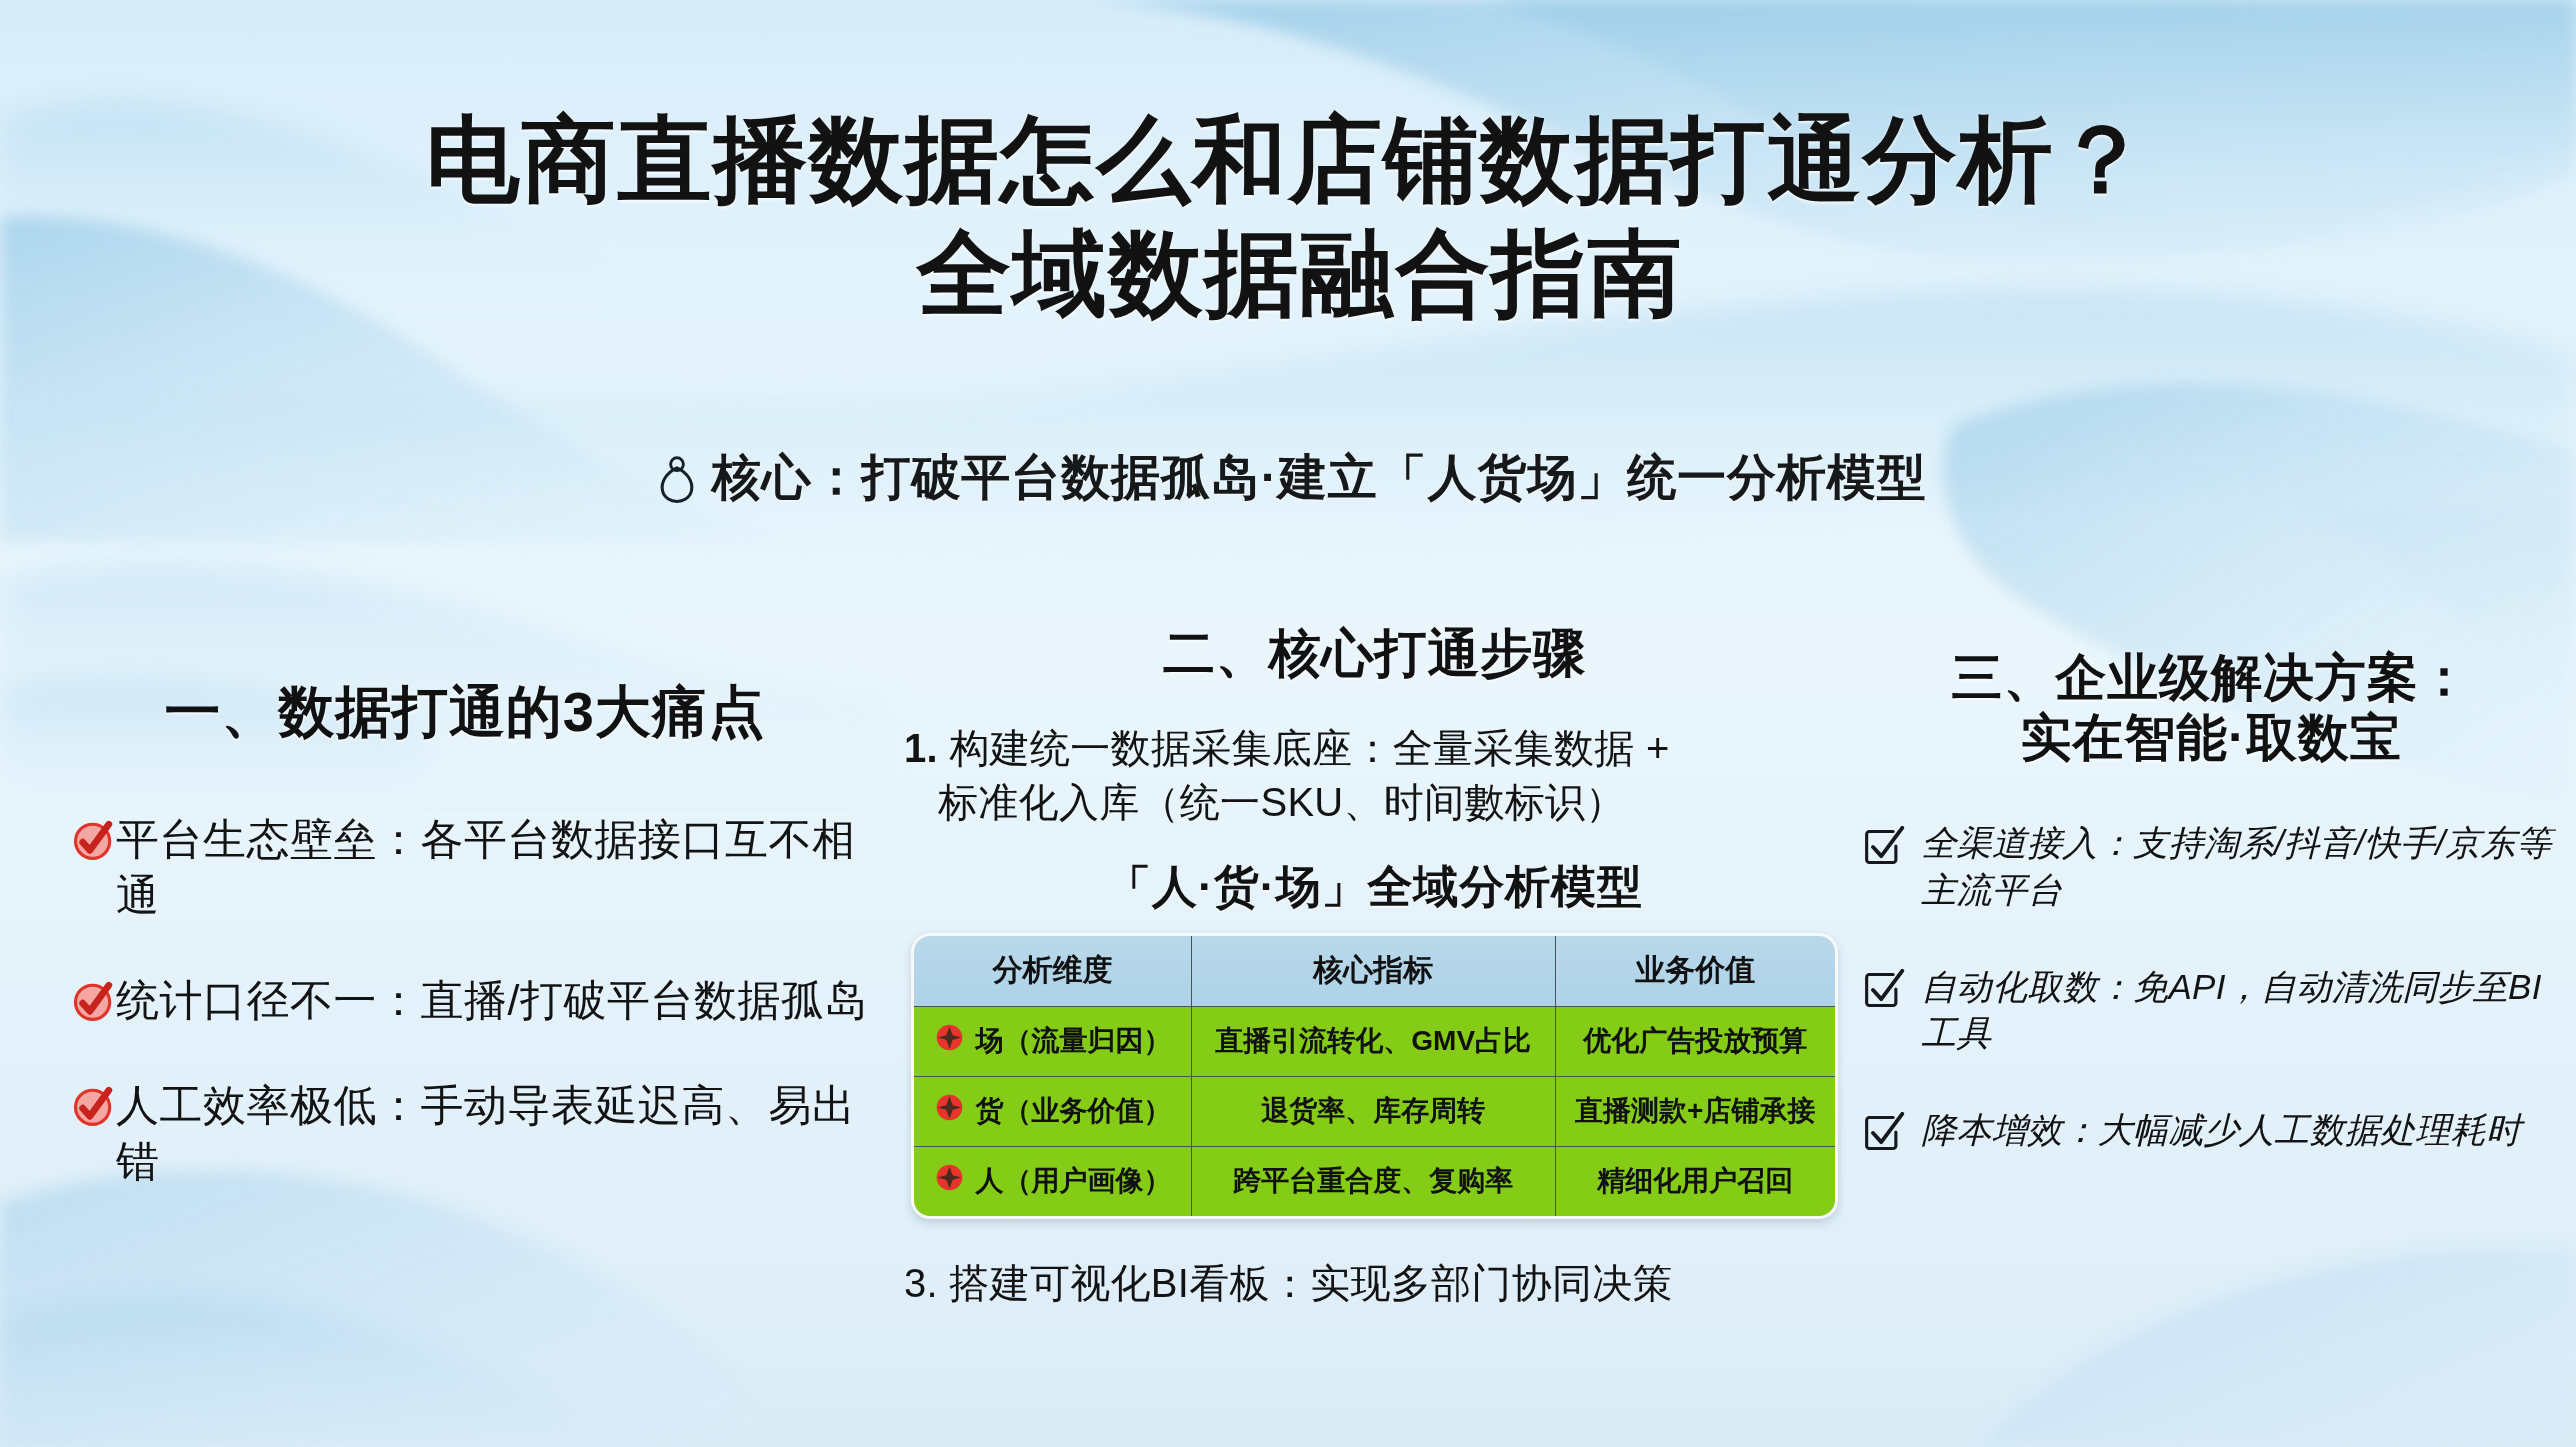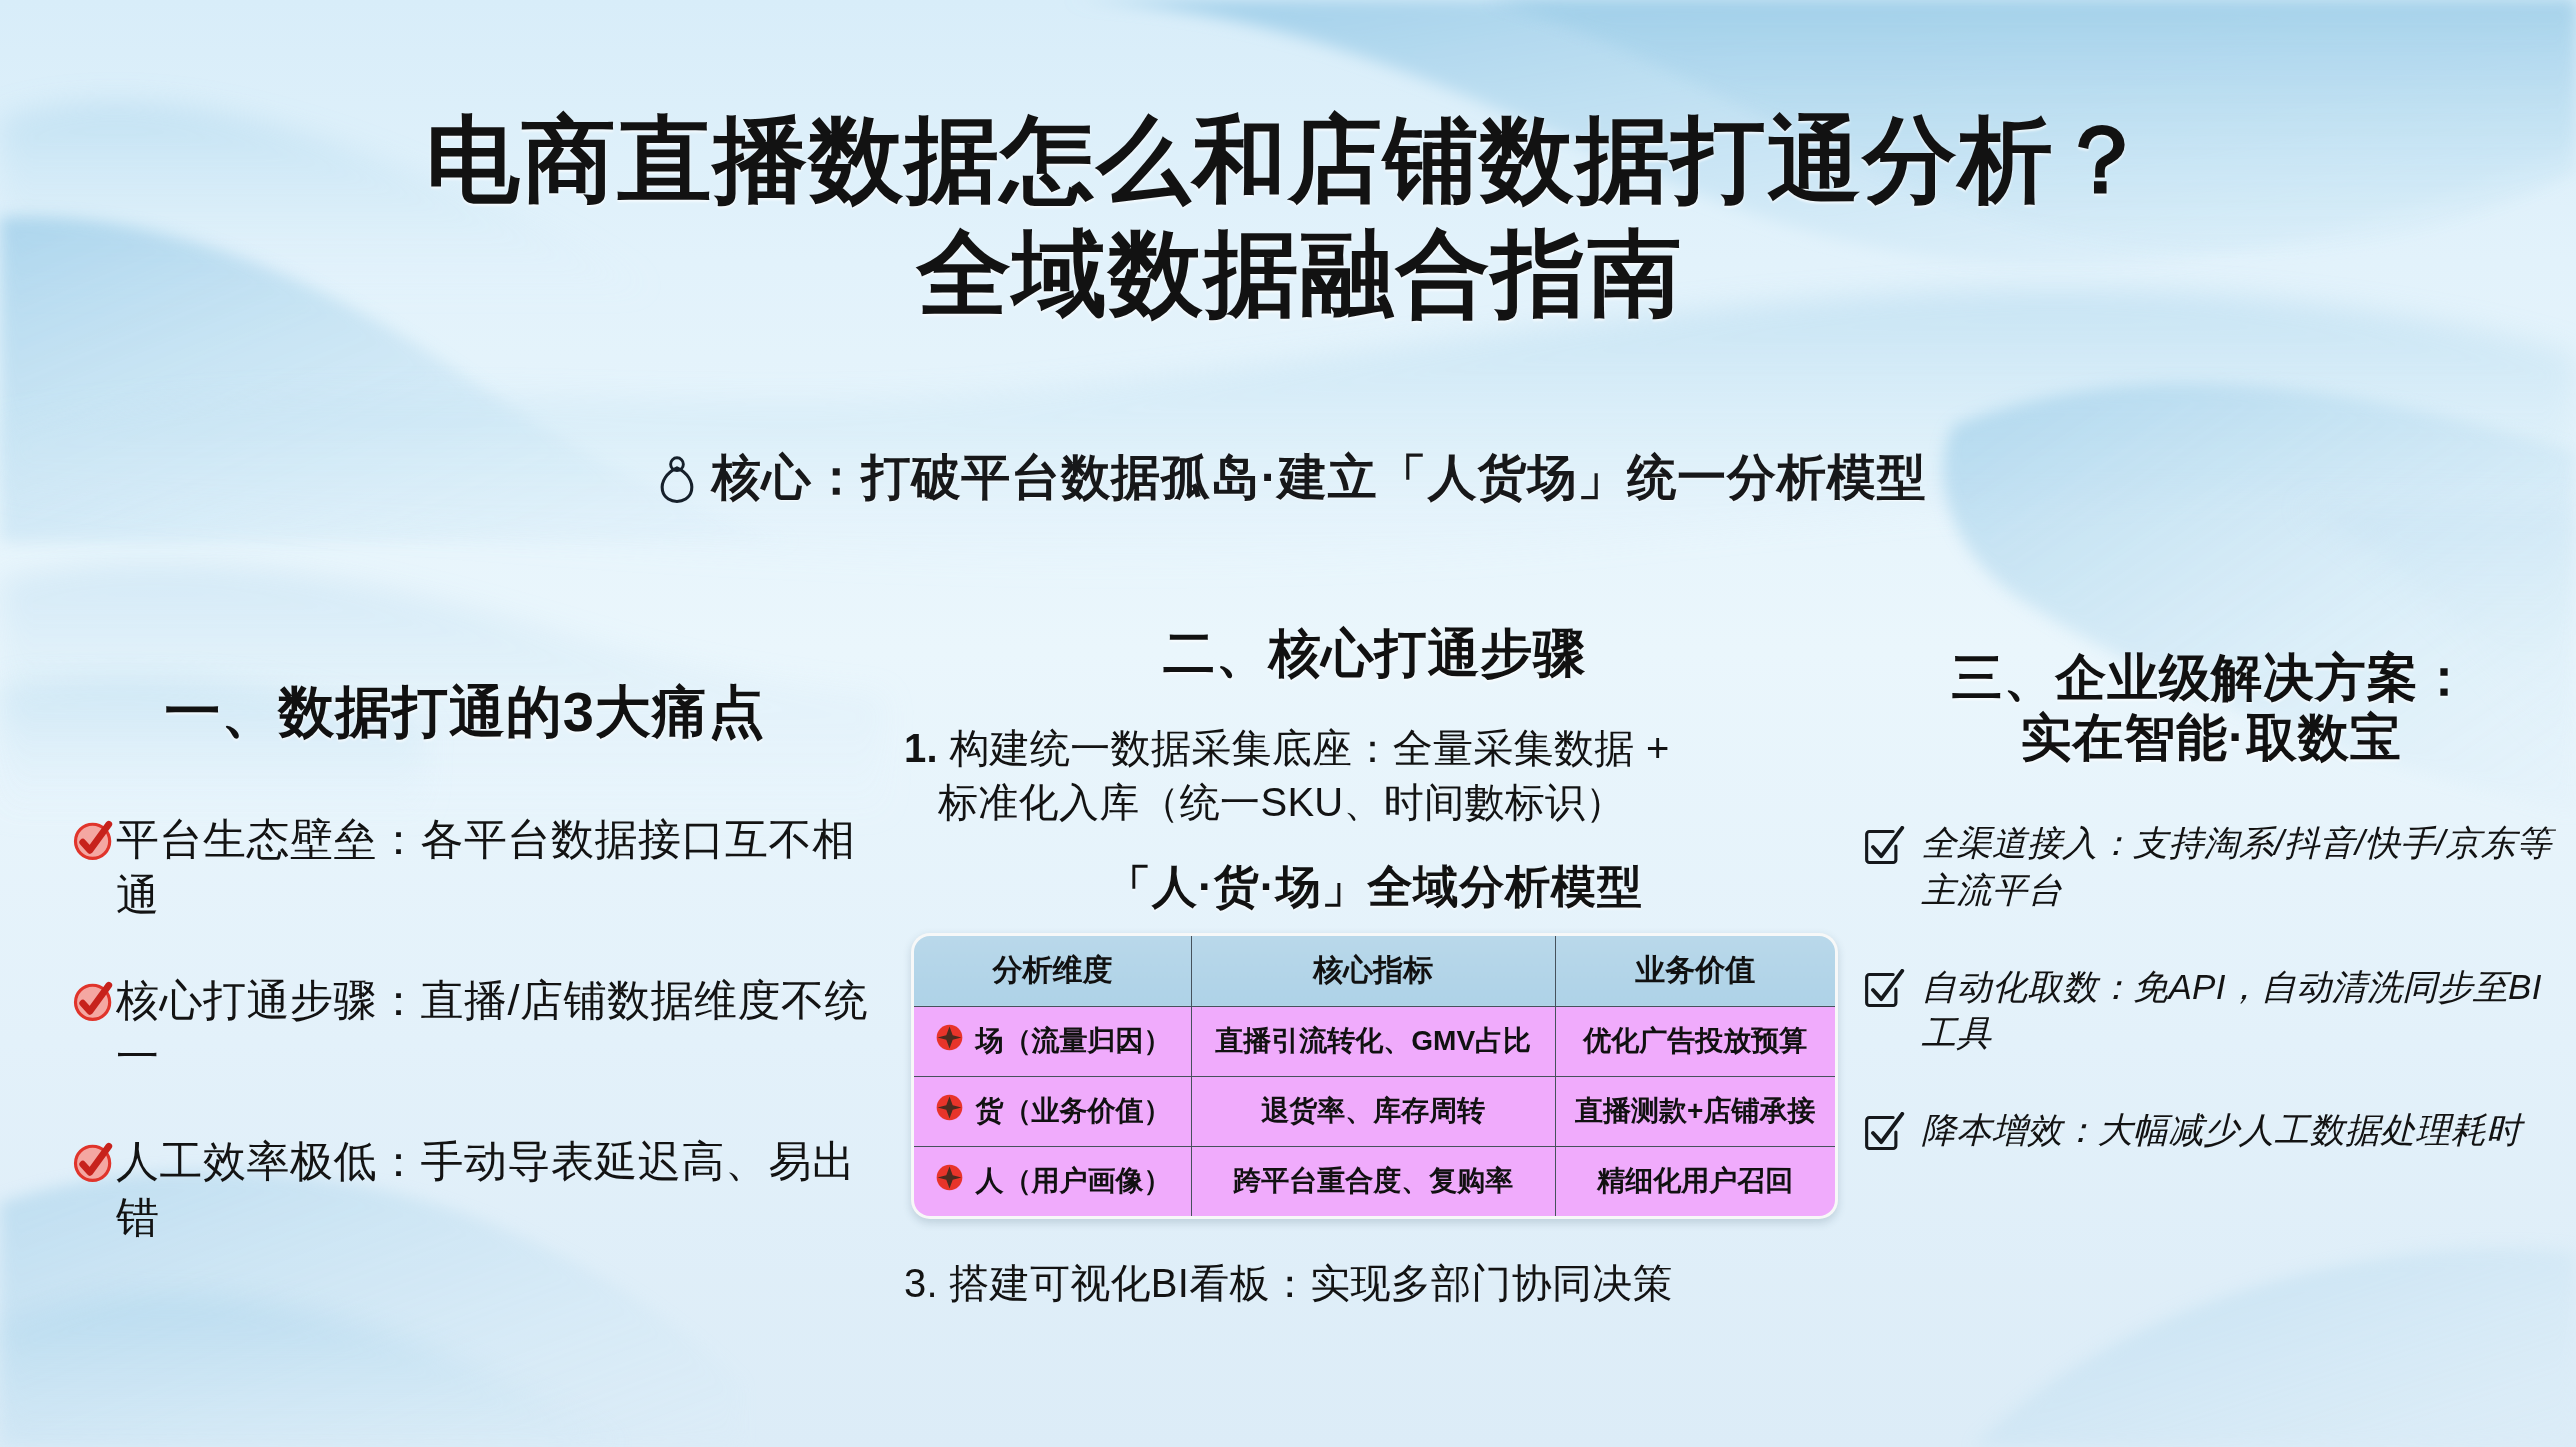--- a/index.html
+++ b/index.html
@@ -100,21 +100,21 @@
     padding:9px 7.2px;
     text-align:center;
     font-size:28px;color:#111;
     font-weight:600;
     white-space:nowrap;
   }
   table.model-table th{
     background:linear-gradient(180deg,#b9d8ea 0%,#aed2e7 100%);
     font-size:30px;padding:14.5px 7.2px;
   }
-  table.model-table td{background:#f0abfc;padding:14.5px 5.4px;}
+  table.model-table td{background:#84cc16;padding:14.5px 5.4px;}
   td.dim-cell{
     display:table-cell;
   }
   .dim-inner{display:flex;align-items:center;justify-content:center;gap:9px;}
   .star-badge{width:33px;height:33px;flex:0 0 auto;}
 
   
   .r-list{margin-top:52px;}
   .r-bullet{display:flex;align-items:flex-start;gap:16.3px;margin-bottom:51px;}
   .r-bullet .mark{flex:0 0 auto;margin-top:5.4px;}
@@ -214,21 +214,21 @@
           <span class="btext">平台生态壁垒：各平台数据接口互不相通</span>
         </div>
 
         <div class="bullet">
           <span class="mark">
             <svg class="check-circle" viewBox="0 0 50 50" xmlns="http://www.w3.org/2000/svg">
               <circle cx="24" cy="27" r="19" fill="#f4a7a2" stroke="#e0342b" stroke-width="3.5"></circle>
               <path d="M13 28 L21 37 L42 8" fill="none" stroke="#c7221c" stroke-width="7.5" stroke-linecap="round" stroke-linejoin="round"></path>
             </svg>
           </span>
-          <span class="btext">核心打通步骤：直播/店铺数据维度不统一</span>
+          <span class="btext">统计口径不一：直播/打破平台数据孤岛</span>
         </div>
 
         <div class="bullet">
           <span class="mark">
             <svg class="check-circle" viewBox="0 0 50 50" xmlns="http://www.w3.org/2000/svg">
               <circle cx="24" cy="27" r="19" fill="#f4a7a2" stroke="#e0342b" stroke-width="3.5"></circle>
               <path d="M13 28 L21 37 L42 8" fill="none" stroke="#c7221c" stroke-width="7.5" stroke-linecap="round" stroke-linejoin="round"></path>
             </svg>
           </span>
           <span class="btext">人工效率极低：手动导表延迟高、易出错</span>

